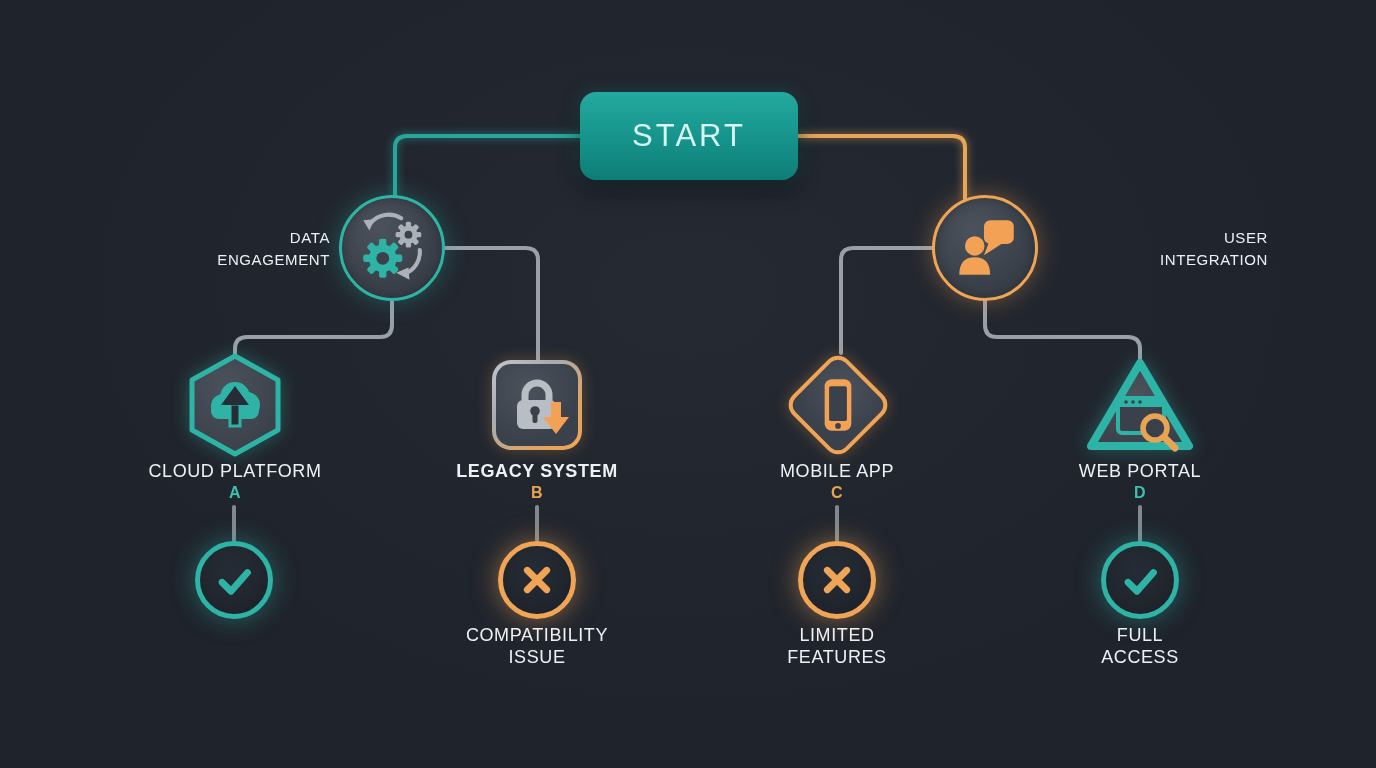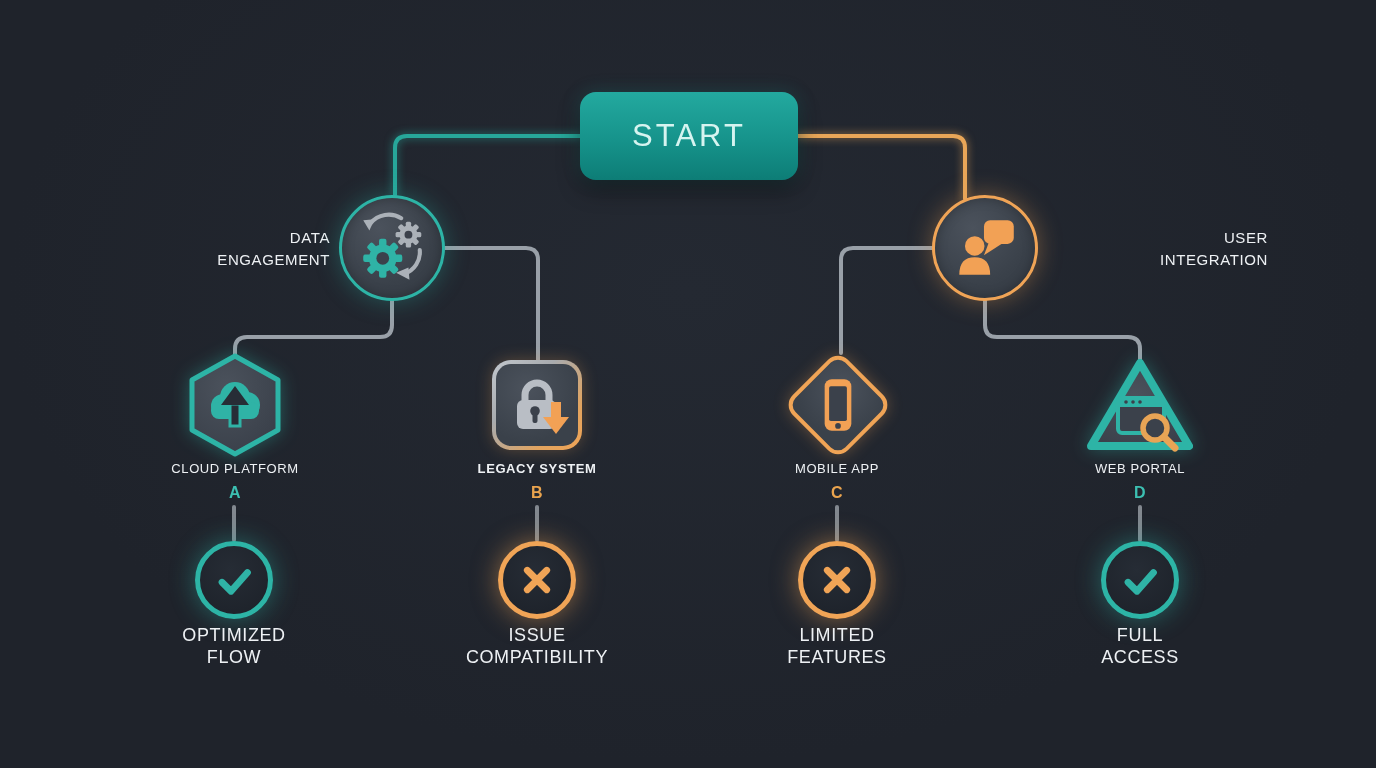--- a/index.html
+++ b/index.html
@@ -51,21 +51,21 @@
 
   .diamond{
     position:absolute;left:799px;top:366px;width:70px;height:70px;
     border:4px solid #f0a456;border-radius:14px;transform:rotate(45deg);
     background:radial-gradient(circle at 38% 30%, #4b525c 0%, #3a414a 70%);
     box-shadow:0 0 16px rgba(240,164,86,.33);
     display:flex;align-items:center;justify-content:center;
   }
   .diamond .icon-unrotate{transform:rotate(-45deg);display:flex;}
 
-  .option-label{position:absolute;top:461px;width:240px;text-align:center;font-size:13px;letter-spacing:.6px;}
+  .option-label{position:absolute;top:461px;width:240px;text-align:center;font-size:18px;letter-spacing:.6px;}
   .option-letter{position:absolute;top:484px;width:240px;text-align:center;font-size:16px;font-weight:bold;letter-spacing:.5px;}
   .letter-teal{color:#3cc0b2;}
   .letter-orange{color:#eaa44e;}
 
   
   .outcome-ring{
     position:absolute;top:541px;width:68px;height:68px;border-radius:50%;border:5px solid;
     display:flex;align-items:center;justify-content:center;
     background:radial-gradient(circle at 45% 35%, #262c35 0%, #1e232b 80%);
   }
@@ -257,27 +257,23 @@
     </span>
   </div>
   <div class="outcome-ring teal" style="left:1101px;">
     <span>
       <svg width="54" height="54" viewBox="0 0 72 72">
         <path d="M20,39 L32,51 L54,26" fill="none" stroke="#2fb3a6" stroke-width="9" stroke-linecap="round" stroke-linejoin="round"></path>
       </svg>
     </span>
   </div>
 
-  <div class="outcome-label" style="left:114px;">
-    <div>OPTIMIZED</div>
-    <div>FLOW</div>
-  </div>
   <div class="outcome-label" style="left:417px;">
+    <div>COMPATIBILITY</div>
     <div>ISSUE</div>
-    <div>COMPATIBILITY</div>
   </div>
   <div class="outcome-label" style="left:717px;">
     <div>LIMITED</div>
     <div>FEATURES</div>
   </div>
   <div class="outcome-label" style="left:1020px;">
     <div>FULL</div>
     <div>ACCESS</div>
   </div>
 

